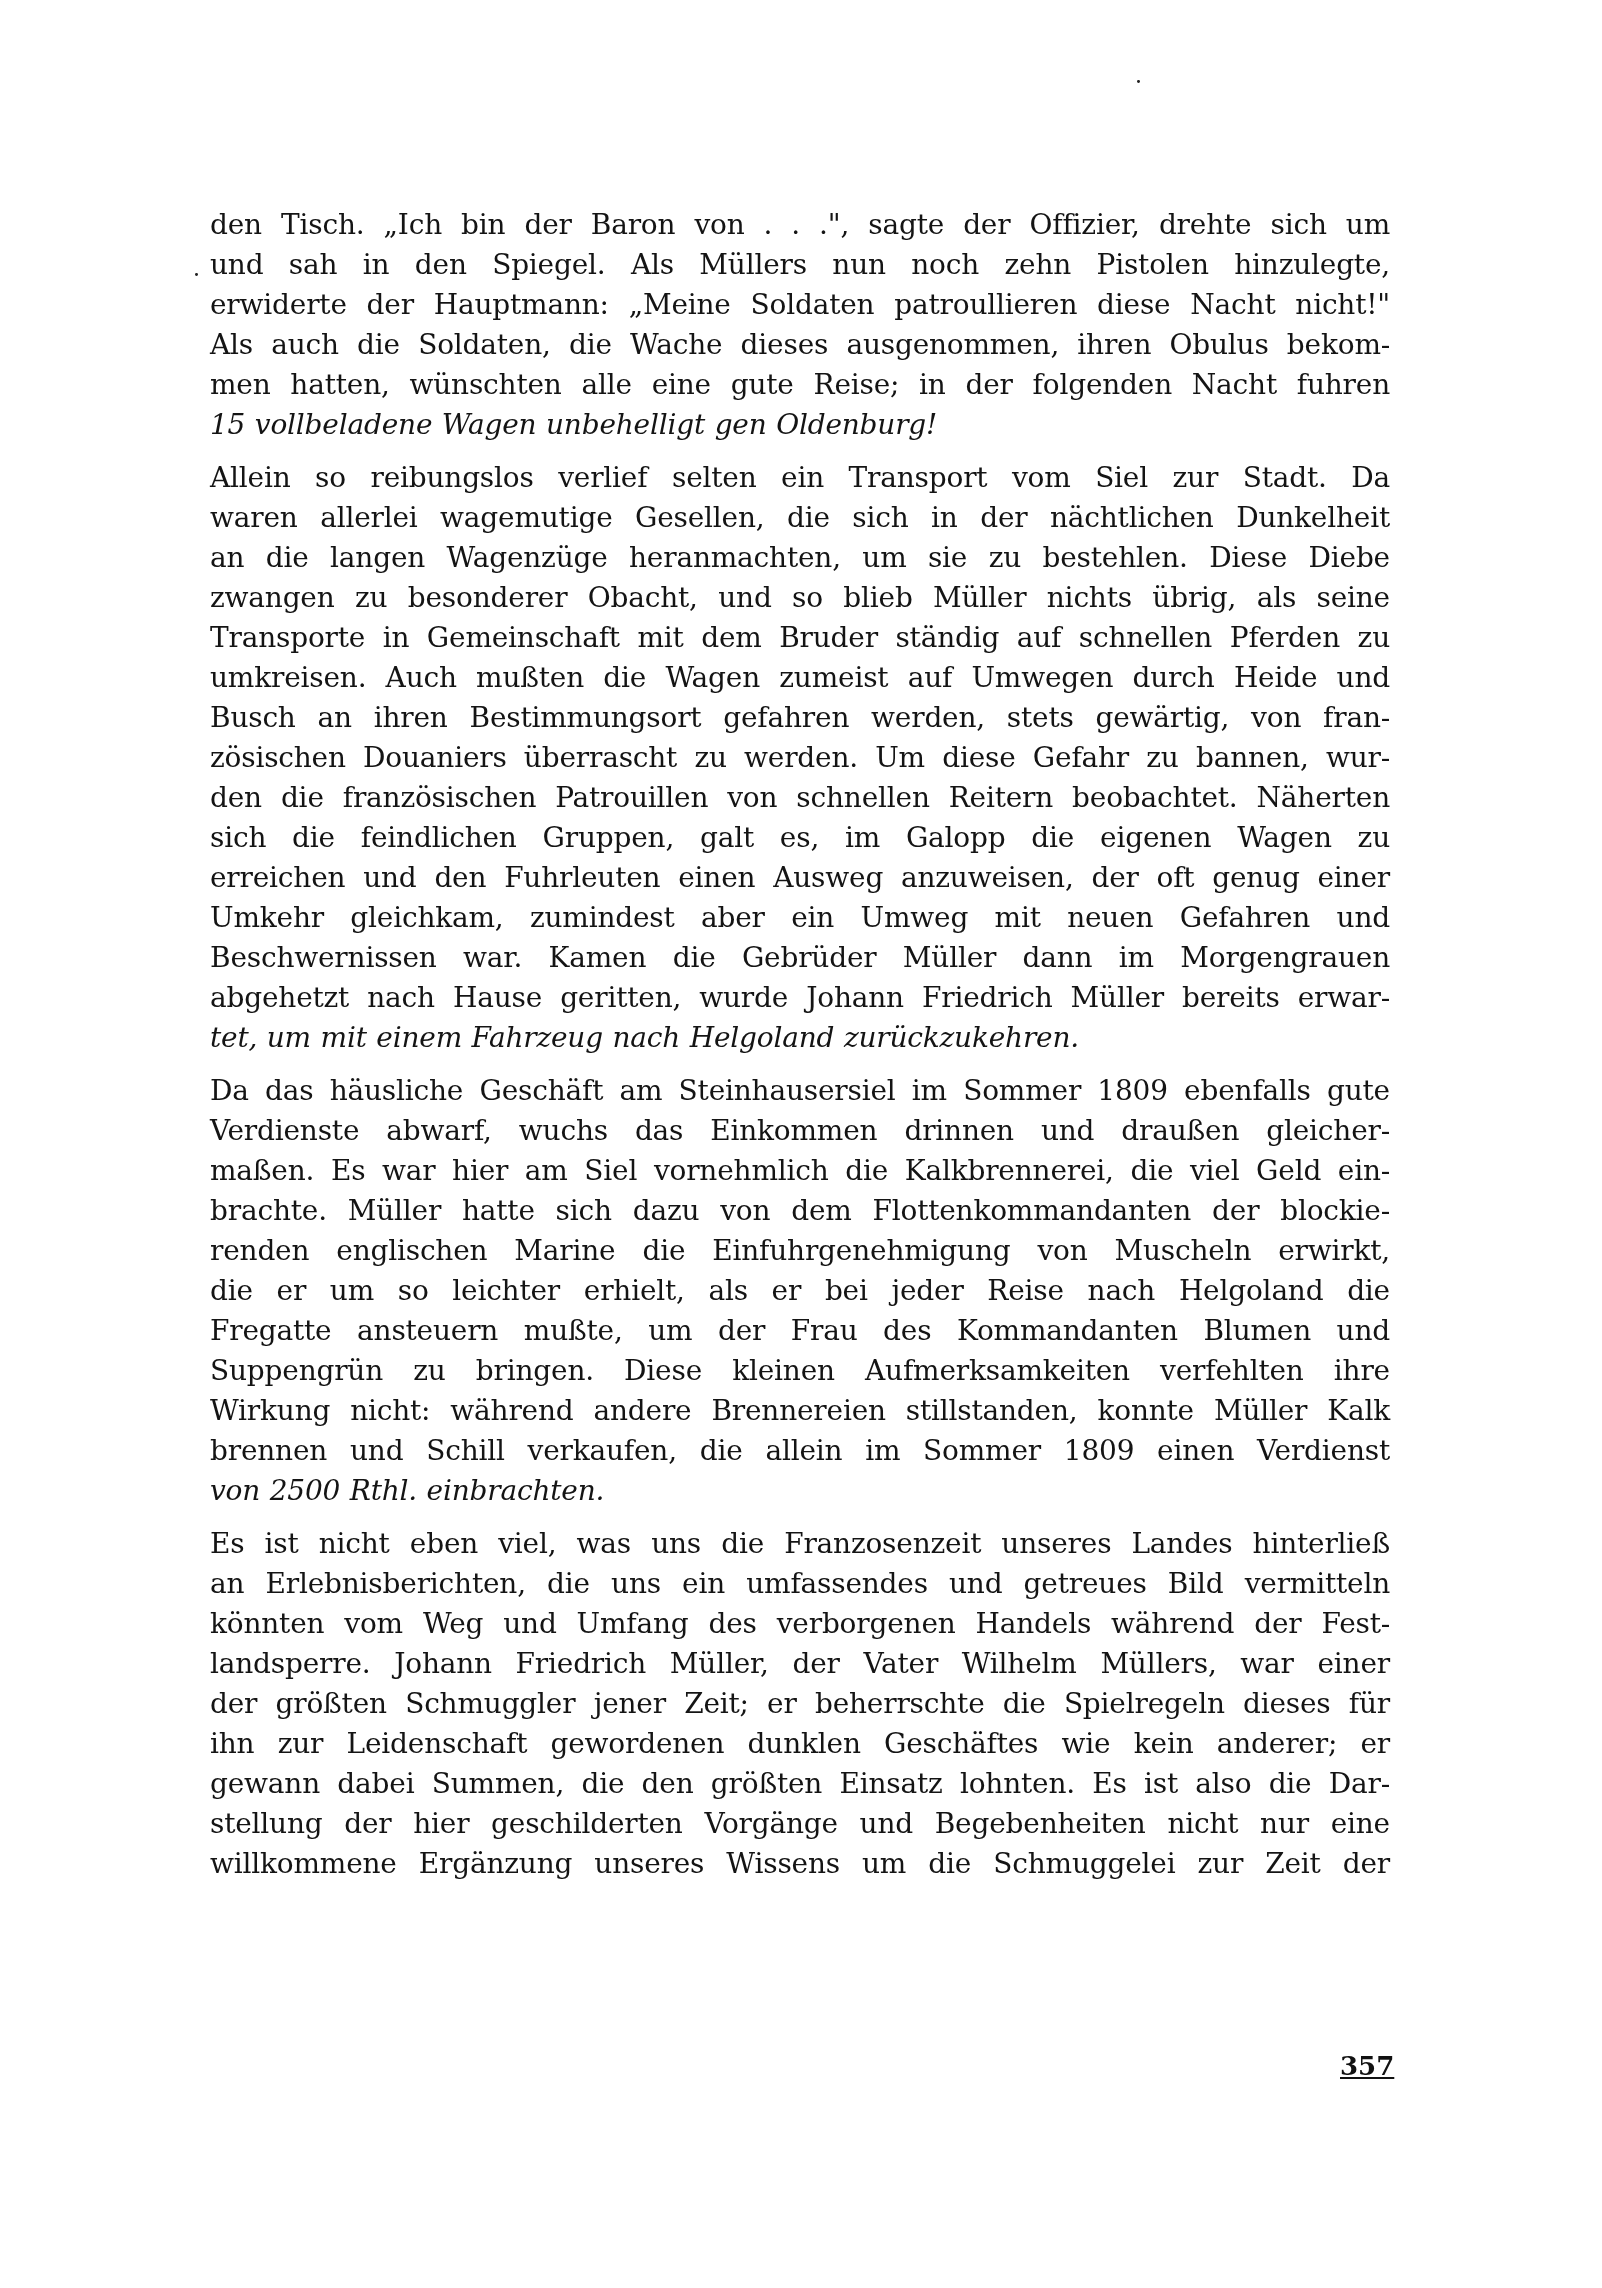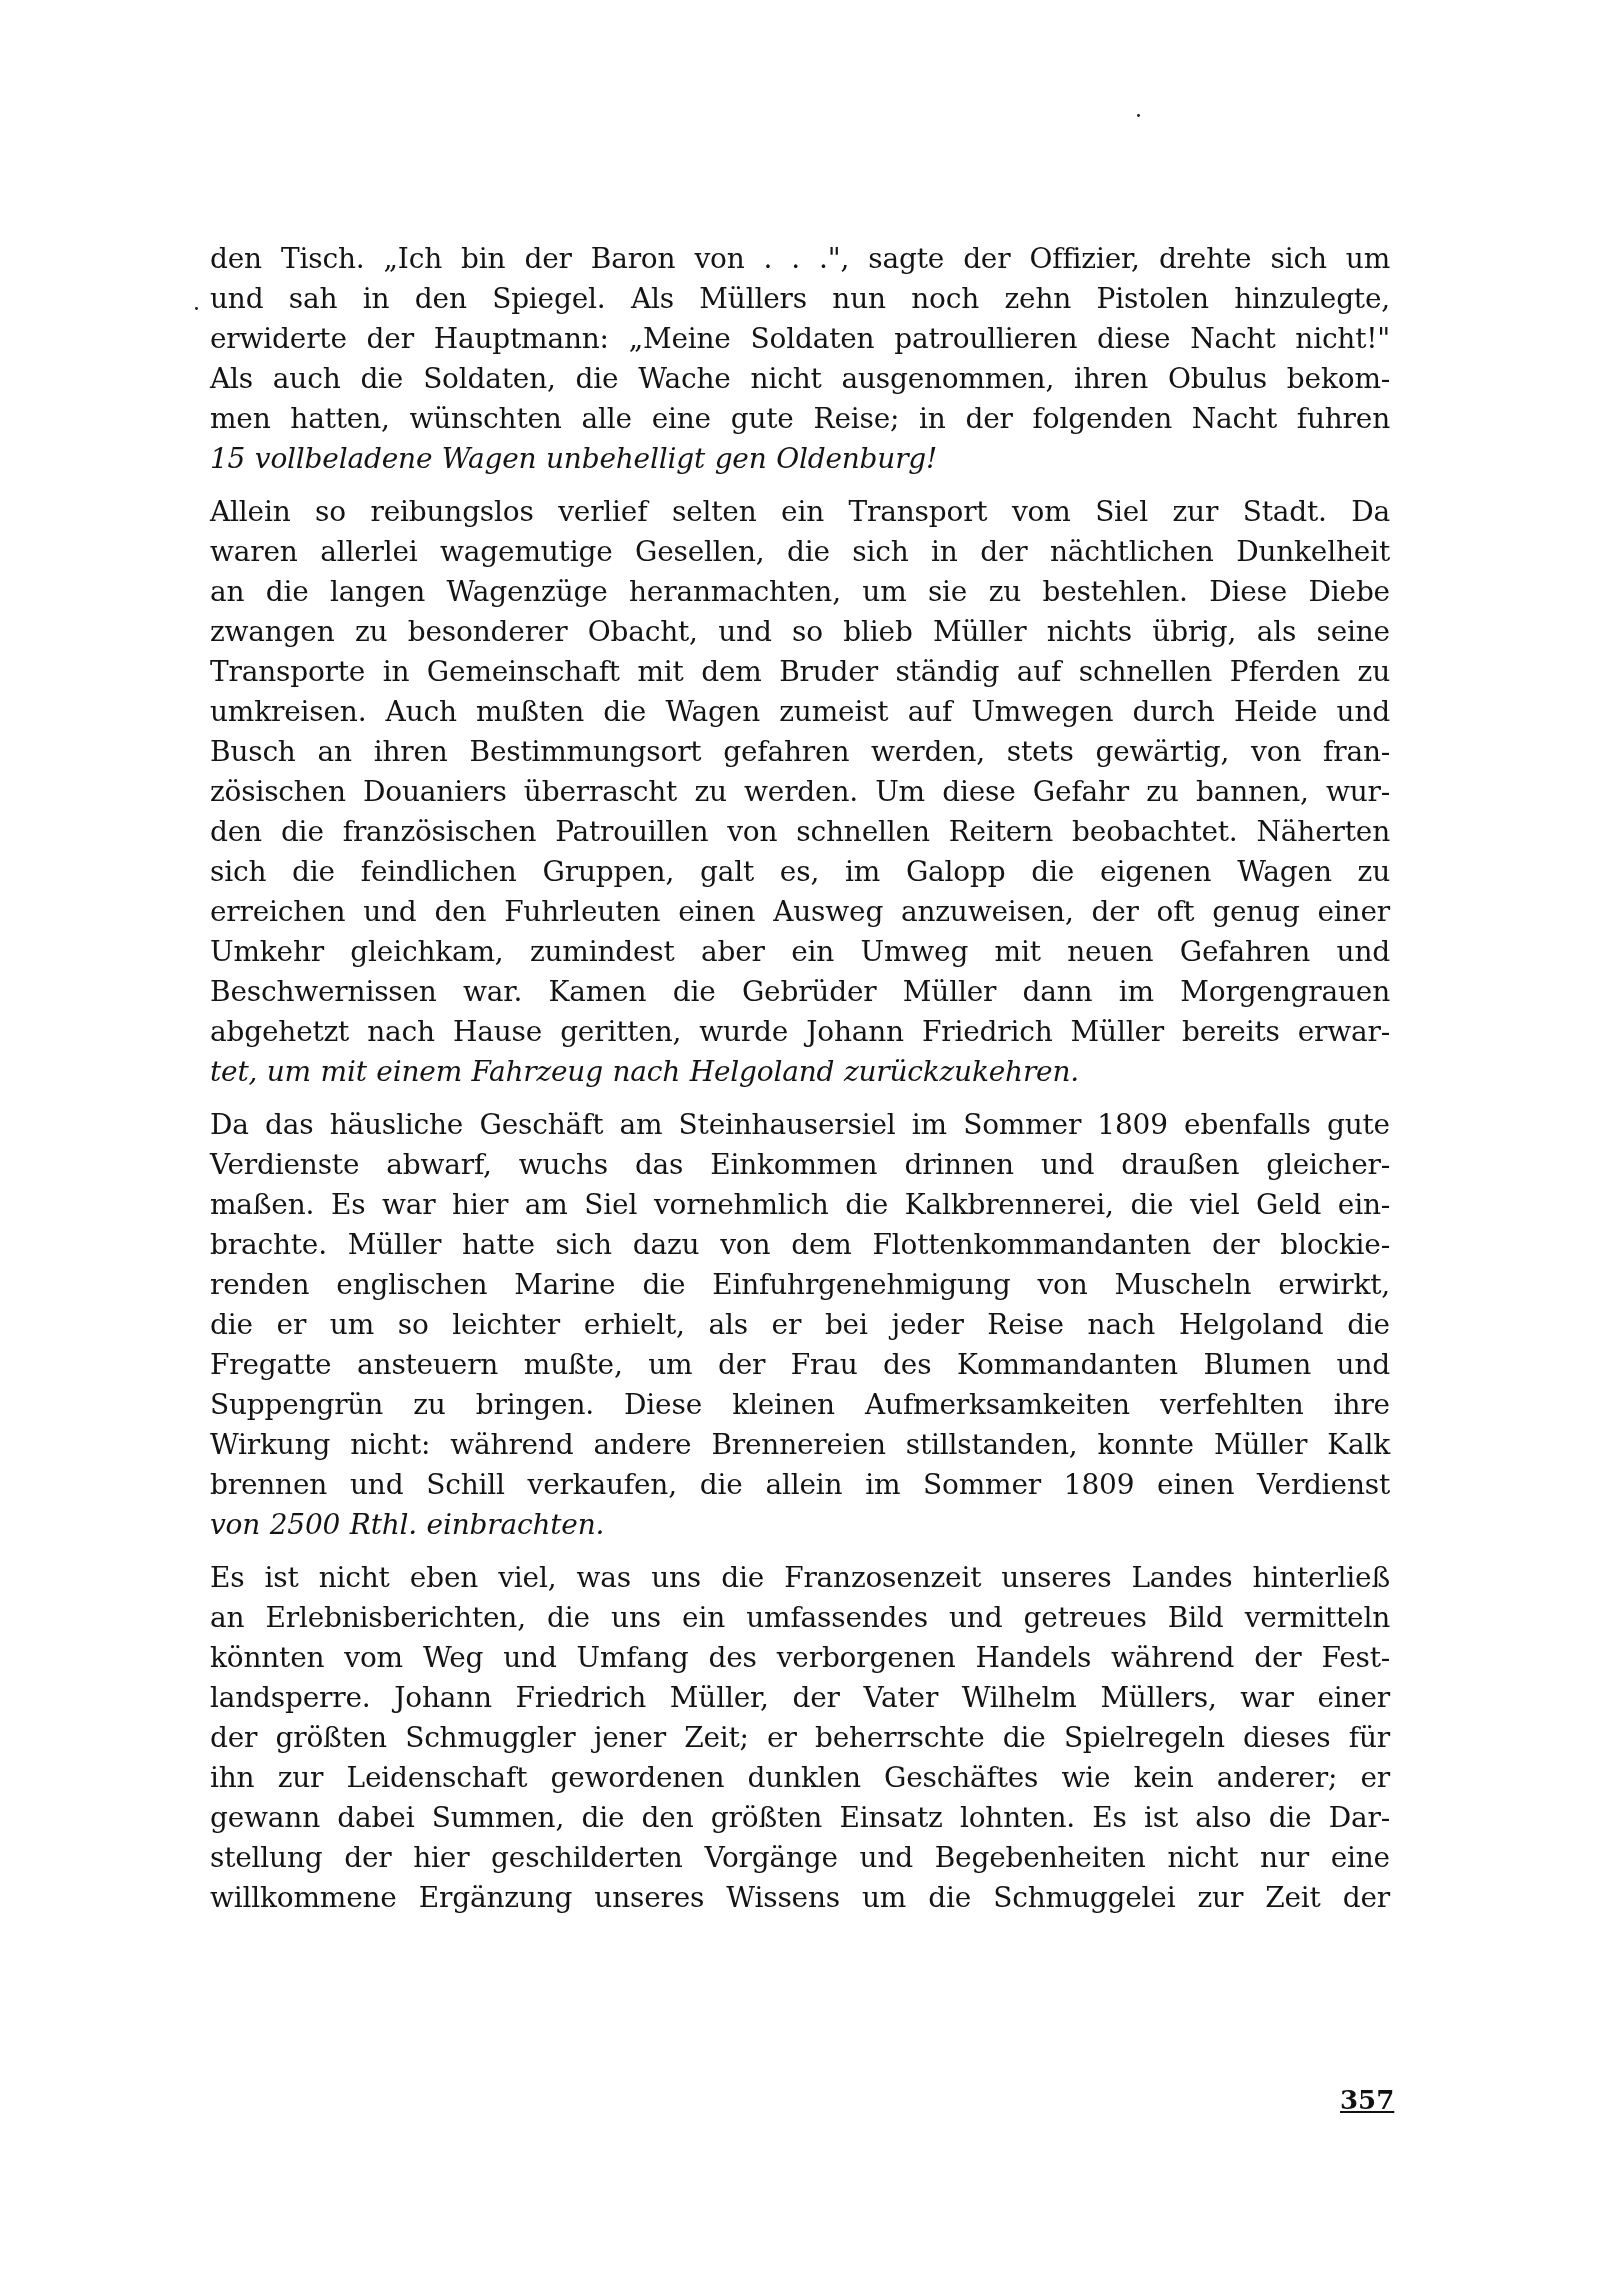--- a/index.html
+++ b/index.html
@@ -13,21 +13,20 @@
       position: relative;
       overflow: hidden;
       color: #141414;
       font-family: "DejaVu Serif", "Liberation Serif", serif;
     }
     .page {
       position: absolute;
       left: 0; top: 0;
       width: 1602px;
       height: 2122px;
-      margin-top: 34px;
     }
     .stray-dot {
       position: absolute;
       width: 2.8px; height: 2.8px;
       background: #222;
       border-radius: 50%;
     }
     .text-block {
       position: absolute;
       left: 210px;
@@ -69,21 +68,21 @@
 <div class="page">
   <div class="stray-dot" style="left:1137px; top:80px;"></div>
   <div class="stray-dot" style="left:195px; top:273px;"></div>
 
   <div class="text-block">
 
     <div class="para">
       <span class="line">den Tisch. „Ich bin der Baron von . . .", sagte der Offizier, drehte sich um</span>
       <span class="line">und sah in den Spiegel. Als Müllers nun noch zehn Pistolen hinzulegte,</span>
       <span class="line">erwiderte der Hauptmann: „Meine Soldaten patroullieren diese Nacht nicht!"</span>
-      <span class="line">Als auch die Soldaten, die Wache nicht ausgenommen, ihren Obulus bekom-</span>
+      <span class="line">Als auch die Soldaten, die Wache dieses ausgenommen, ihren Obulus bekom-</span>
       <span class="line">men hatten, wünschten alle eine gute Reise; in der folgenden Nacht fuhren</span>
       <span class="line last">15 vollbeladene Wagen unbehelligt gen Oldenburg!</span>
     </div>
 
     <div class="para">
       <span class="line">Allein so reibungslos verlief selten ein Transport vom Siel zur Stadt. Da</span>
       <span class="line">waren allerlei wagemutige Gesellen, die sich in der nächtlichen Dunkelheit</span>
       <span class="line">an die langen Wagenzüge heranmachten, um sie zu bestehlen. Diese Diebe</span>
       <span class="line">zwangen zu besonderer Obacht, und so blieb Müller nichts übrig, als seine</span>
       <span class="line">Transporte in Gemeinschaft mit dem Bruder ständig auf schnellen Pferden zu</span>

